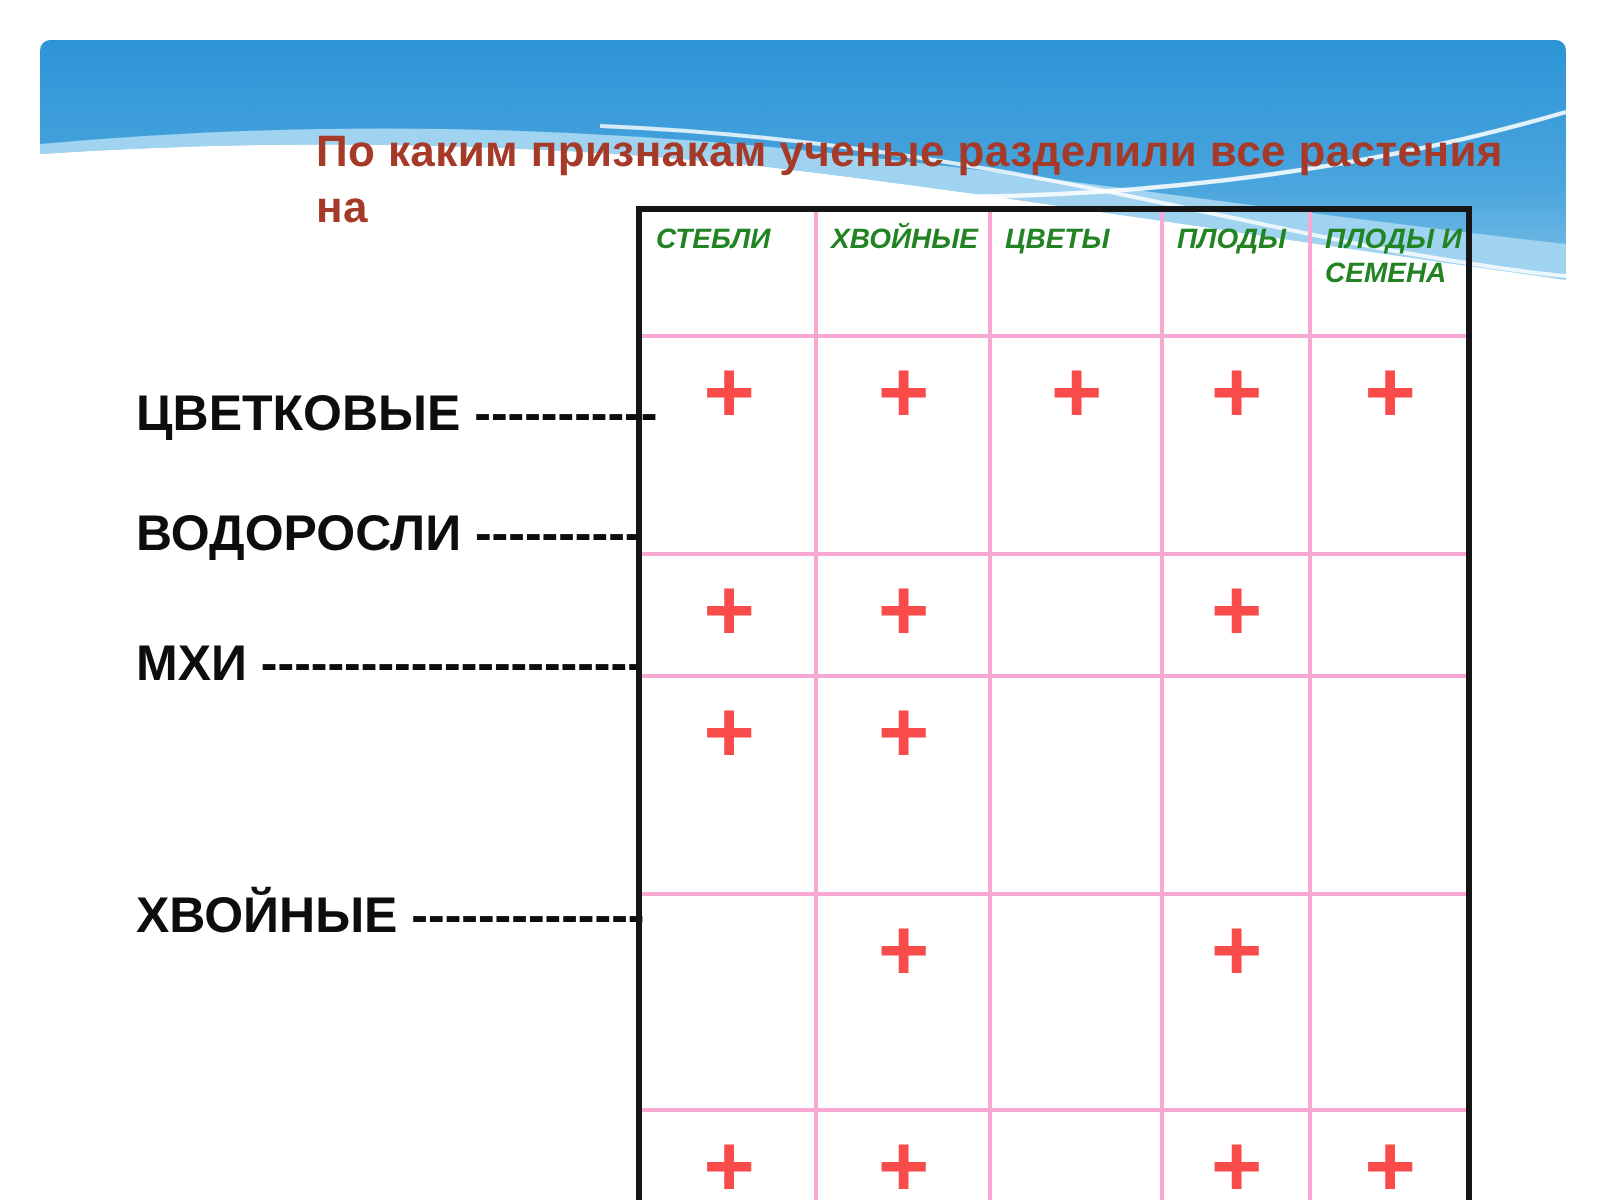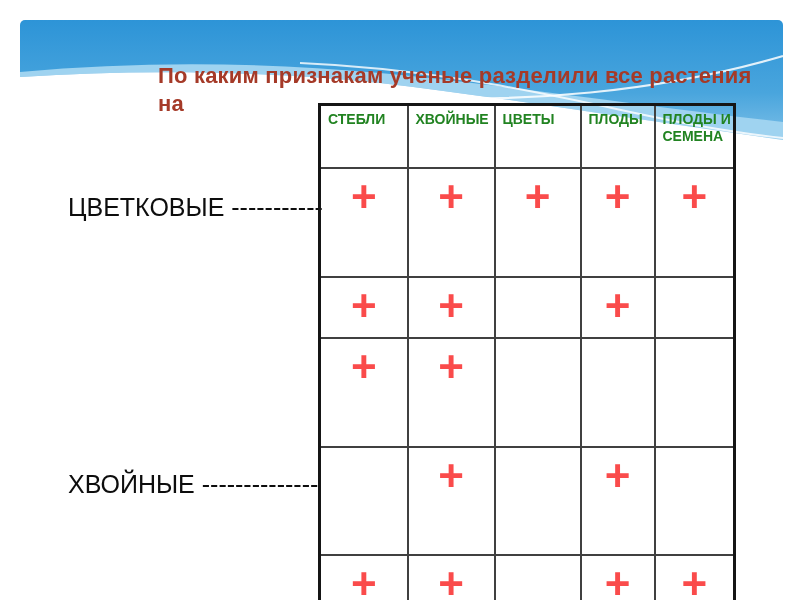--- a/index.html
+++ b/index.html
@@ -34,37 +34,38 @@
     margin-top: 28px;
   }
   .row-label {
     position: absolute;
     left: 68px;
     height: 30px;
     line-height: 30px;
     z-index: 1;
     color: #0d0d0d;
     font-size: 25px;
-    font-weight: normal;
+    font-weight: bold;
     white-space: nowrap;
   }
   table.matrix {
     position: absolute;
     left: 318px; top: 103px;
     z-index: 2;
     border-collapse: collapse;
     table-layout: fixed;
     width: 415px;
     background: transparent;
     border: 3px solid #151515;
   }
   table.matrix th, table.matrix td {
-    border: 2px solid #404040;
+    border: 2px solid #f9a8d4;
     background: transparent;
     overflow: hidden;
+    font-style: italic;
   }
   table.matrix th {
     height: 56px;
     color: var(--header-green, #218321);
     font-size: 14px;
     font-weight: bold;
     text-align: left;
     vertical-align: top;
     padding: 5px 2px 0 7px;
     line-height: 17px;
@@ -108,21 +109,23 @@
 
     <path d="M 783,56 C 660,92 520,104 400,96 C 320,90 240,94 150,108" fill="none" stroke="#ffffff" stroke-width="2.2" stroke-opacity="0.85"></path>
     <path d="M 300,63 C 470,70 600,108 700,126 C 735,132 762,136 783,138" fill="none" stroke="#ffffff" stroke-width="2" stroke-opacity="0.8"></path>
   </svg>
 
   <div class="title-block">
     <div>По каким признакам ученые разделили все растения на</div>
   </div>
 
   <div class="row-label" style="top:192px">ЦВЕТКОВЫЕ -----------</div>
-  <div class="row-label" style="top:469px">ХВОЙНЫЕ --------------</div>
+  <div class="row-label" style="top:252px">ВОДОРОСЛИ ----------</div>
+  <div class="row-label" style="top:317px">МХИ -----------------------</div>
+  <div class="row-label" style="top:443px">ХВОЙНЫЕ --------------</div>
 
   <table class="matrix">
     <colgroup>
       <col style="width:88px">
         <col style="width:87px">
         <col style="width:86px">
       <col style="width:74px">
         <col style="width:80px">
     </colgroup>
     <thead>

